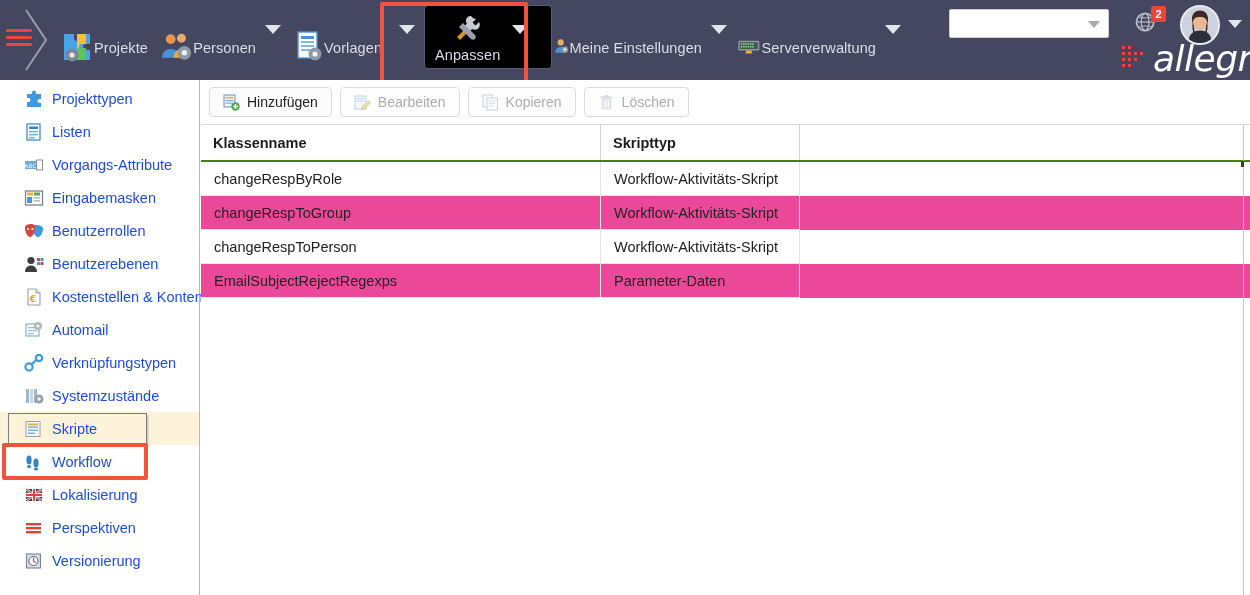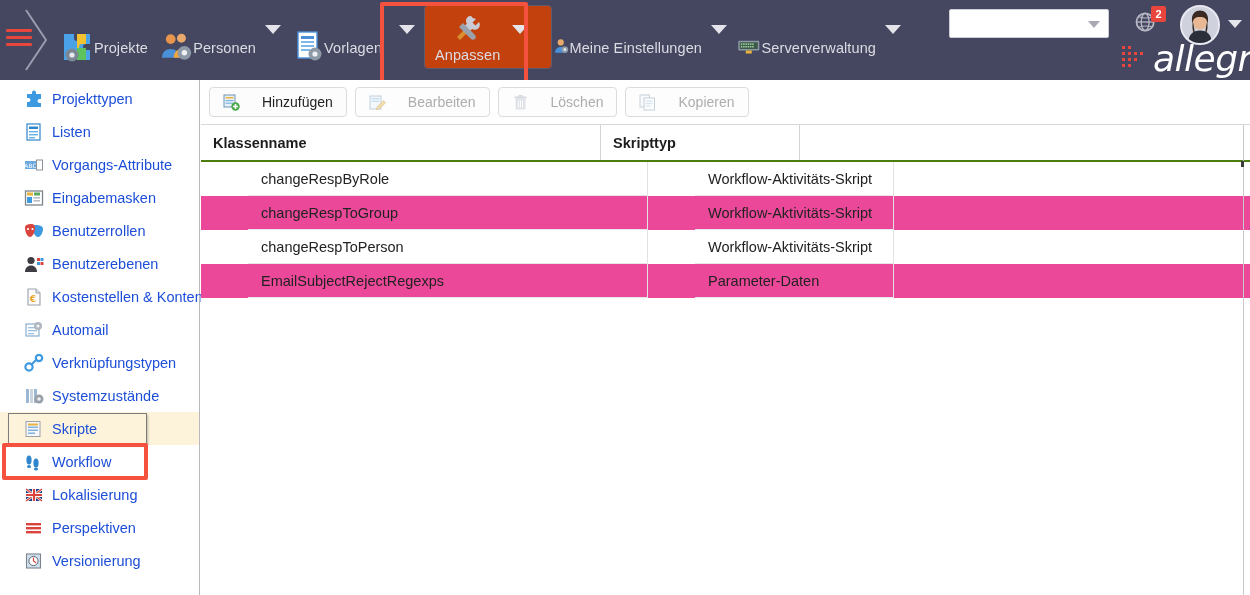--- a/index.html
+++ b/index.html
@@ -51,21 +51,21 @@
   }
   .caret {
     width: 0; height: 0;
     border-left: 8px solid transparent; border-right: 8px solid transparent;
     border-top: 9px solid #e4e4ea;
   }
 
   
   .anpassen-wrap { position: relative; }
   .anpassen-tile {
-    background: #c2410c;
+    background: #000000;
     border: 1px solid #5b5c73;
     border-radius: 4px;
     display: flex; align-items: center;
     padding: 4px 6px 4px 10px;
     height: 64px;
     margin-top: 5px;
   }
   .anpassen-inner { display: flex; flex-direction: column; align-items: center; }
   .redbox {
     position: absolute; border: 4px solid #f4513f; border-radius: 2px;
@@ -143,21 +143,21 @@
   .main {
     position: absolute; left: 201px; top: 80px;
     width: 1049px; height: 515px; background: #ffffff;
   }
   .toolbar {
     height: 45px; display: flex; align-items: center;
     padding: 0 0 0 8px; gap: 8px;
     border-bottom: 1px solid #d8d8d8;
   }
   .tbtn {
-    display: flex; align-items: center; gap: 22px;
+    display: flex; align-items: center; gap: 7px;
     height: 30px; padding: 0 13px;
     border: 1px solid #dcdcdc; border-radius: 4px;
     background: #fcfcfc; cursor: pointer;
     font-size: 14px; color: #222; white-space: nowrap;
   }
   .tbtn.disabled { color: #adadad; background: #fdfdfd; cursor: default; }
   .tbtn .b-ico { width: 17px; height: 17px; position: relative; }
   .tbtn.disabled .b-ico { opacity: .42; }
 
   .grid { width: 100%; position: relative; }
@@ -178,21 +178,20 @@
 
   .grid-row { display: flex; height: 34px; align-items: stretch; }
   .grid-row.odd  { background: #ffffff; }
   .grid-row.even { background: #ec4899; }
   .gc {
     display: flex; align-items: center;
     font-size: 14.5px; color: #222;
     padding-left: 13px;
     border-right: 1px solid #e2e2e2;
     border-bottom: 1px solid #e6e6e6;
-    margin-left: 47px;
   }
   .gc.c1 { width: 400px; }
   .gc.c2 { width: 199px; }
   .right-rule {
     position: absolute; left: 1042px; top: 0; width: 1px; height: 515px;
     background: #c9c9c9;
   }
   .right-tick {
     position: absolute; left: 1040px; top: 36px; width: 3px; height: 6px; background: #3b3b3b;
   }
@@ -570,45 +569,45 @@
           <rect x="2.5" y="6.6" width="8" height="1.3" fill="#7fb3dd"></rect>
           <path d="M8 13l6.5-6.5 2.2 2.2L10.2 15 7.4 15.6z" fill="#e8b33c" stroke="#9a7a22" stroke-width=".7"></path>
         </svg>
       </span>
       <span>Bearbeiten</span>
     </div>
 
     <div class="tbtn disabled">
       <span class="b-ico">
         <svg viewBox="0 0 17 17" width="17" height="17">
+          <rect x="1" y="1" width="9.5" height="12" fill="#f3f6f9" stroke="#7d96ab" stroke-width="1"></rect>
+          <rect x="5" y="4" width="10.5" height="12" fill="#ffffff" stroke="#7d96ab" stroke-width="1"></rect>
+          <rect x="6.5" y="6.5" width="7" height="1.2" fill="#9ec4e0"></rect>
+          <rect x="6.5" y="9" width="7" height="1.2" fill="#9ec4e0"></rect>
+          <rect x="6.5" y="11.5" width="5" height="1.2" fill="#9ec4e0"></rect>
+        </svg>
+      </span>
+      <span>Kopieren</span>
+    </div>
+
+    <div class="tbtn disabled">
+      <span class="b-ico">
+        <svg viewBox="0 0 17 17" width="17" height="17">
           <rect x="3.5" y="4.5" width="10" height="11" rx="1" fill="#b9c4cd"></rect>
           <rect x="2.5" y="2.5" width="12" height="2" rx=".8" fill="#9eabb6"></rect>
           <rect x="6.5" y="1" width="4" height="1.8" fill="#9eabb6"></rect>
           <g stroke="#ffffff" stroke-width="1">
               <line x1="6.5" y1="6.5" x2="6.5" y2="13.5"></line>
               <line x1="8.5" y1="6.5" x2="8.5" y2="13.5"></line>
               <line x1="10.5" y1="6.5" x2="10.5" y2="13.5"></line>
             </g>
         </svg>
       </span>
       <span>Löschen</span>
     </div>
-
-    <div class="tbtn disabled">
-      <span class="b-ico">
-        <svg viewBox="0 0 17 17" width="17" height="17">
-          <rect x="1" y="1" width="9.5" height="12" fill="#f3f6f9" stroke="#7d96ab" stroke-width="1"></rect>
-          <rect x="5" y="4" width="10.5" height="12" fill="#ffffff" stroke="#7d96ab" stroke-width="1"></rect>
-          <rect x="6.5" y="6.5" width="7" height="1.2" fill="#9ec4e0"></rect>
-          <rect x="6.5" y="9" width="7" height="1.2" fill="#9ec4e0"></rect>
-          <rect x="6.5" y="11.5" width="5" height="1.2" fill="#9ec4e0"></rect>
-        </svg>
-      </span>
-      <span>Kopieren</span>
-    </div>
   </div>
 
   <div class="grid">
     <div class="grid-head">
       <div class="gh c1">Klassenname</div>
       <div class="gh c2">Skripttyp</div>
       <div class="gh c3"></div>
     </div>
 
     <div class="grid-row odd">

